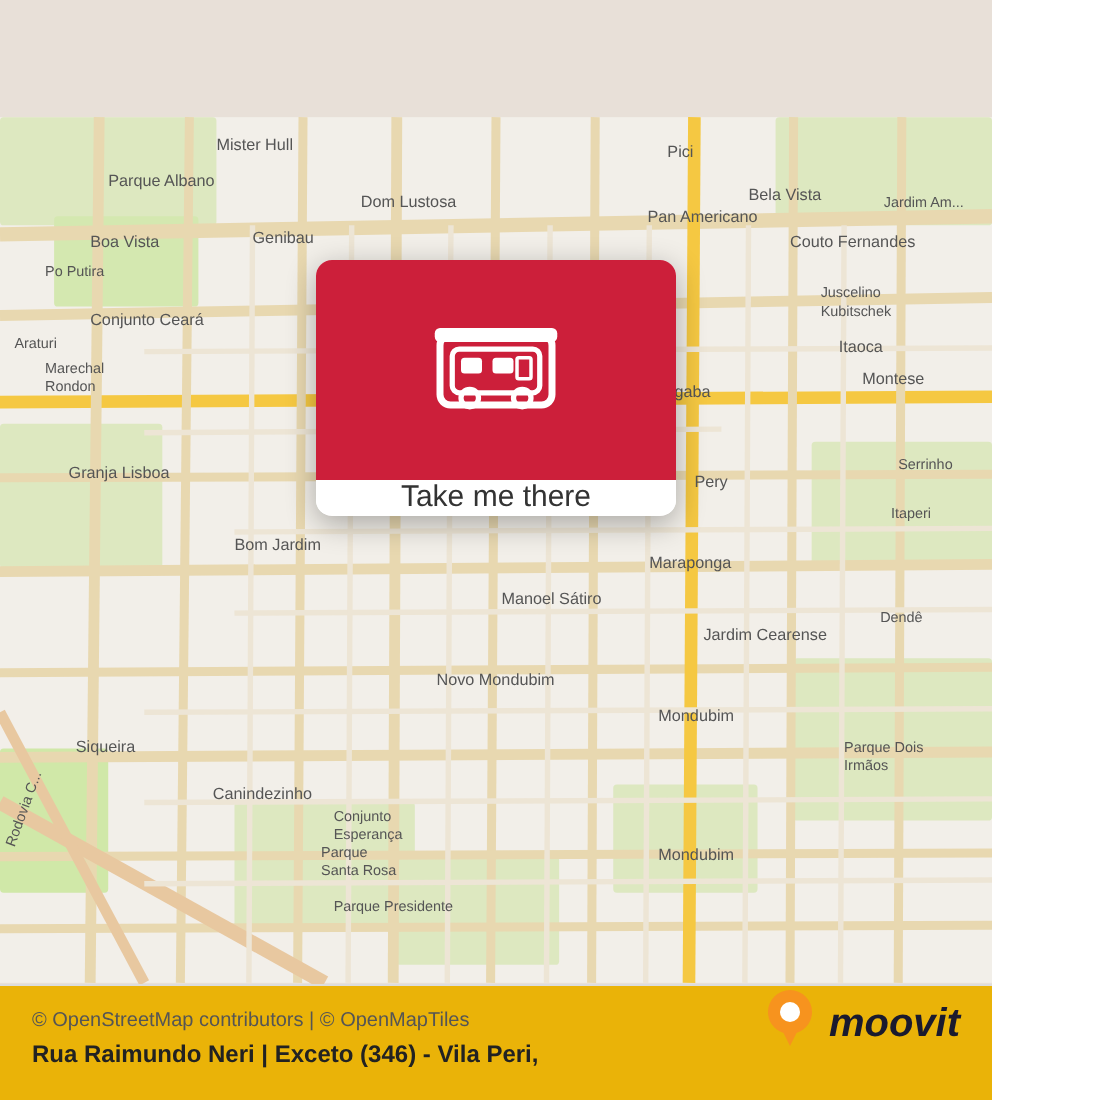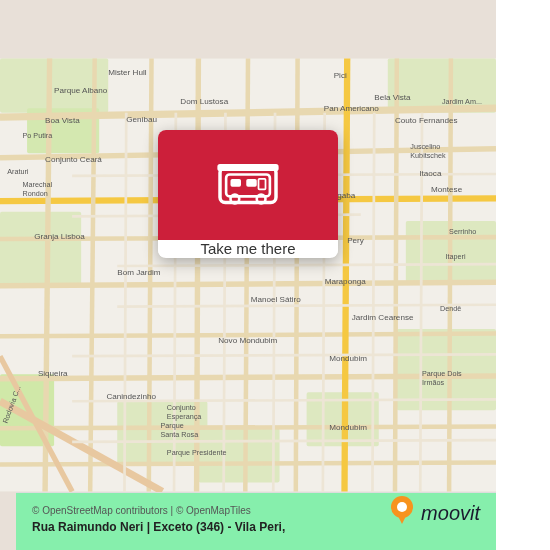--- a/index.html
+++ b/index.html
@@ -17,23 +17,23 @@
       height: 550px;
       position: relative;
       background-color: #e8e0d8;
       overflow: hidden;
     }
 
     
     .info-panel {
       position: absolute;
       bottom: 0;
-      left: 16px;
+      left: 0;
       right: 0;
-      background: #86efac;
+      background: #eab308;
       padding: 12px 0 14px 16px;
       z-index: 10;
       border-top: 1px solid #ddd;
     }
 
     .copyright-text {
       font-size: 10px;
       color: #555;
       margin-bottom: 4px;
     }
@@ -237,15 +237,15 @@
   </div>
 
   <div class="moovit-logo">
     <div style="position:relative; margin-right: 4px;">
       <svg width="22" height="30" viewBox="0 0 22 30">
         <ellipse cx="11" cy="11" rx="11" ry="11" fill="#f7931e"></ellipse>
         <circle cx="11" cy="11" r="5" fill="white"></circle>
         <polygon points="6,18 16,18 11,28" fill="#f7931e"></polygon>
       </svg>
     </div>
-    <span style="font-size:20px;font-weight:normal;color:#1a1a2e;font-style:italic;">moovit</span>
+    <span style="font-size:20px;font-weight:bold;color:#1a1a2e;font-style:italic;">moovit</span>
   </div>
 </div>
 
 </body></html>

